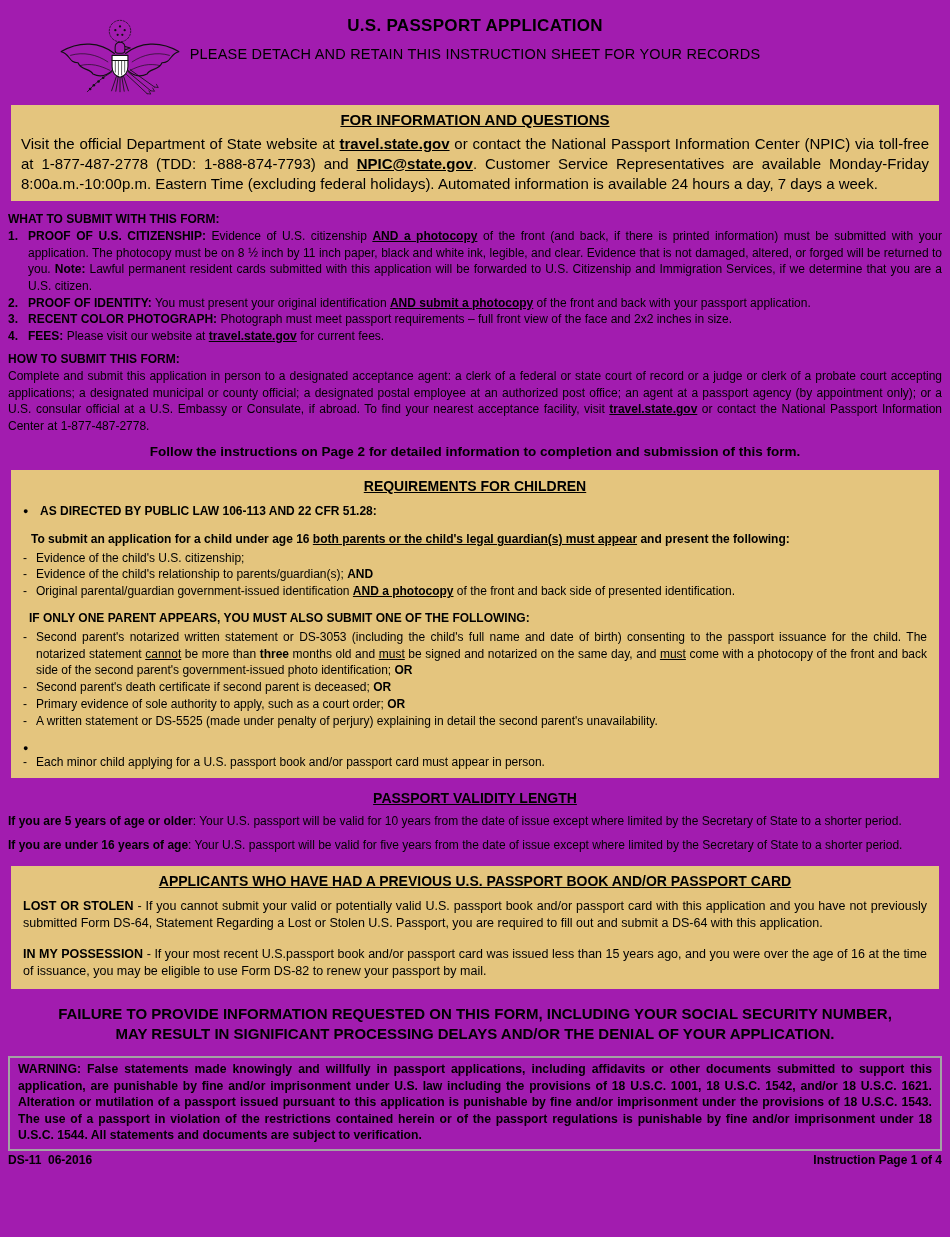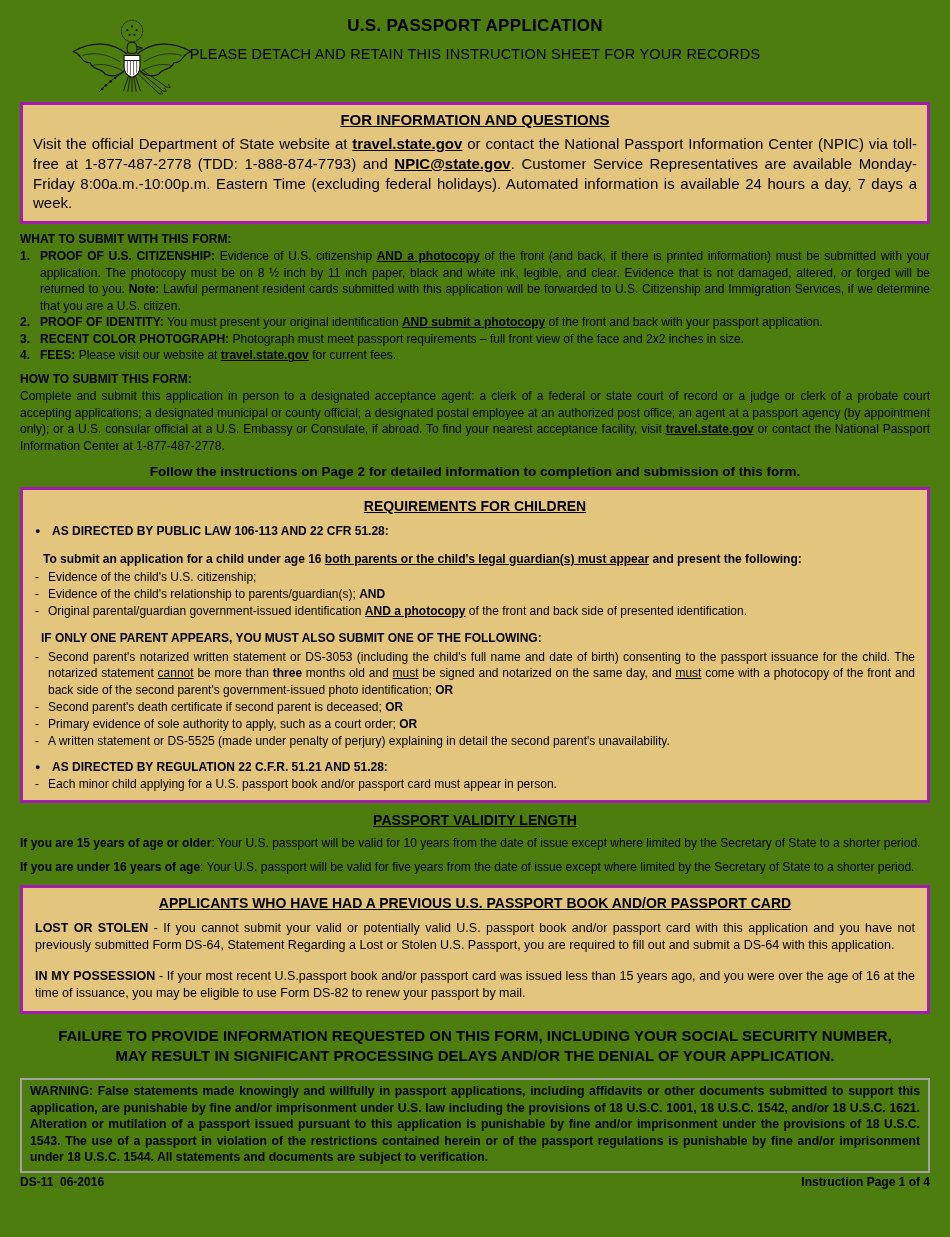--- a/index.html
+++ b/index.html
@@ -1,17 +1,17 @@
 <!DOCTYPE html>
 <html style="--tan: #E4C57E;"><head>
 <meta charset="utf-8">
 <style>
   html,body{margin:0;padding:0;background:#fff;}
-  .page{width:950px;height:1237px;box-sizing:border-box;padding:0 20px;overflow:hidden;
-        position:relative;background:#4d7c0f;color:#000;
+  .page{width:950px;height:1237px;box-sizing:border-box;padding:0 8px;overflow:hidden;
+        position:relative;background:#a21caf;color:#000;
         font-family:"Liberation Sans","DejaVu Sans",sans-serif;}
   
   .header{position:relative;height:102px;}
   .seal{position:absolute;left:38px;top:18px;width:148px;height:84px;}
   .seal svg{width:100%;height:100%;}
   .header-text{text-align:center;padding-top:16px;}
   .title{font-size:17px;font-weight:700;letter-spacing:.3px;}
   .subtitle{font-size:14.5px;margin-top:10px;letter-spacing:.2px;}
   
   .box{border:3px solid #a21caf;box-sizing:border-box;}
@@ -166,31 +166,30 @@
     <div class="drow">
       <span class="dmark">-</span>
       <span class="dtext"><span>Primary evidence of sole authority to apply, such as a court order; </span><b>OR</b></span>
     </div>
     <div class="drow">
       <span class="dmark">-</span>
       <span class="dtext"><span>A written statement or DS-5525 (made under penalty of perjury) explaining in detail the second parent's unavailability.</span></span>
     </div>
     <div class="brow mt10">
       <span class="bdot">●</span>
-      <span>AS DIRECTED BY REGULATION 22 C.F.R. 51.21 AND 51.28:</span>
     </div>
     <div class="drow">
       <span class="dmark">-</span>
       <span class="dtext"><span>Each minor child applying for a U.S. passport book and/or passport card must appear in person.</span></span>
     </div>
   </div>
 
   <div>
     <div class="v-head">PASSPORT VALIDITY LENGTH</div>
-    <p class="v-para"><b>If you are 15 years of age or older</b><span>: Your U.S. passport will be valid for 10 years from the date of issue except where limited by the Secretary of State to a shorter period.</span></p>
+    <p class="v-para"><b>If you are 5 years of age or older</b><span>: Your U.S. passport will be valid for 10 years from the date of issue except where limited by the Secretary of State to a shorter period.</span></p>
     <p class="v-para"><b>If you are under 16 years of age</b><span>: Your U.S. passport will be valid for five years from the date of issue except where limited by the Secretary of State to a shorter period.</span></p>
   </div>
 
   <div class="box tan prev-box">
     <div class="box-heading">APPLICANTS WHO HAVE HAD A PREVIOUS U.S. PASSPORT BOOK AND/OR PASSPORT CARD</div>
     <p class="prev-para"><b>LOST OR STOLEN</b><span> - If you cannot submit your valid or potentially valid U.S. passport book and/or passport card with this application and you have not previously submitted Form DS-64, Statement Regarding a Lost or Stolen U.S. Passport, you are required to fill out and submit a DS-64 with this application.</span></p>
     <p class="prev-para" style="margin-top:13px;"><b>IN MY POSSESSION</b><span> - If your most recent U.S.passport book and/or passport card was issued less than 15 years ago, and you were over the age of 16 at the time of issuance, you may be eligible to use Form DS-82 to renew your passport by mail.</span></p>
   </div>
 
   <div class="failure">

